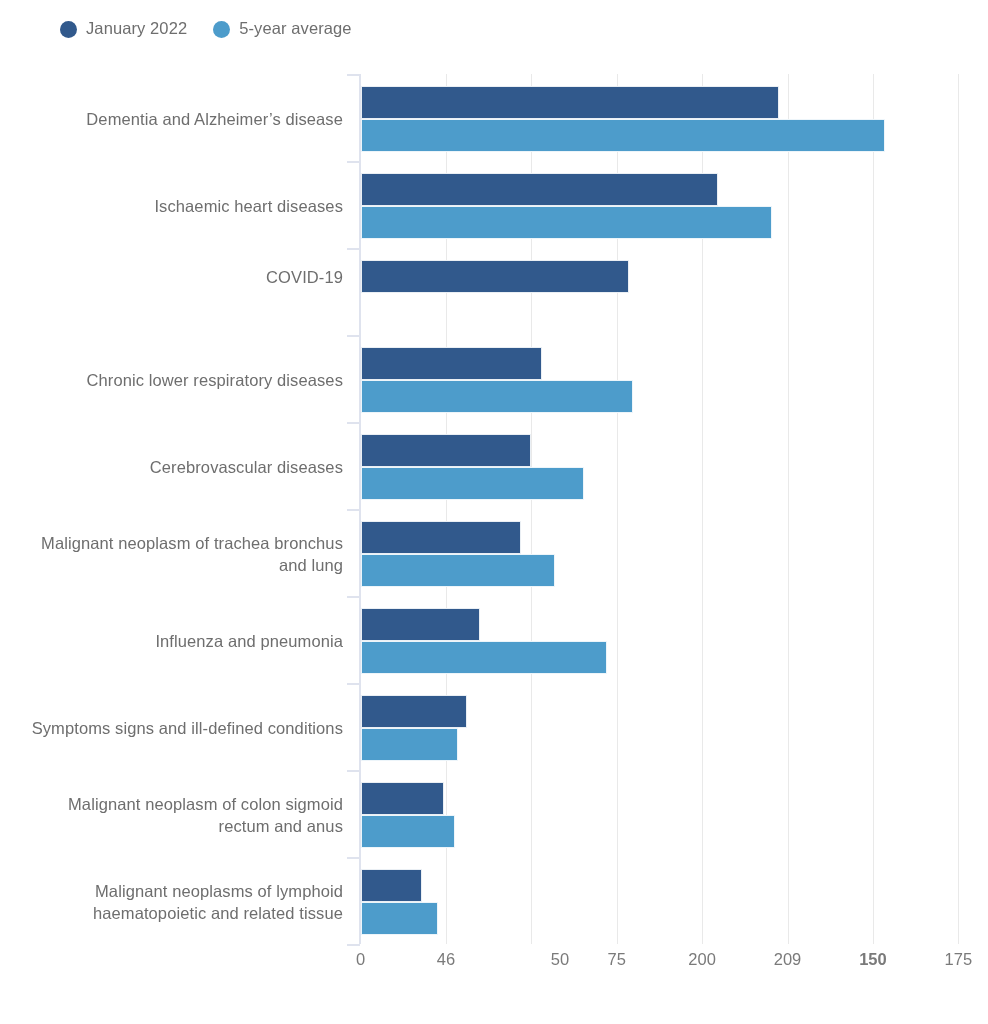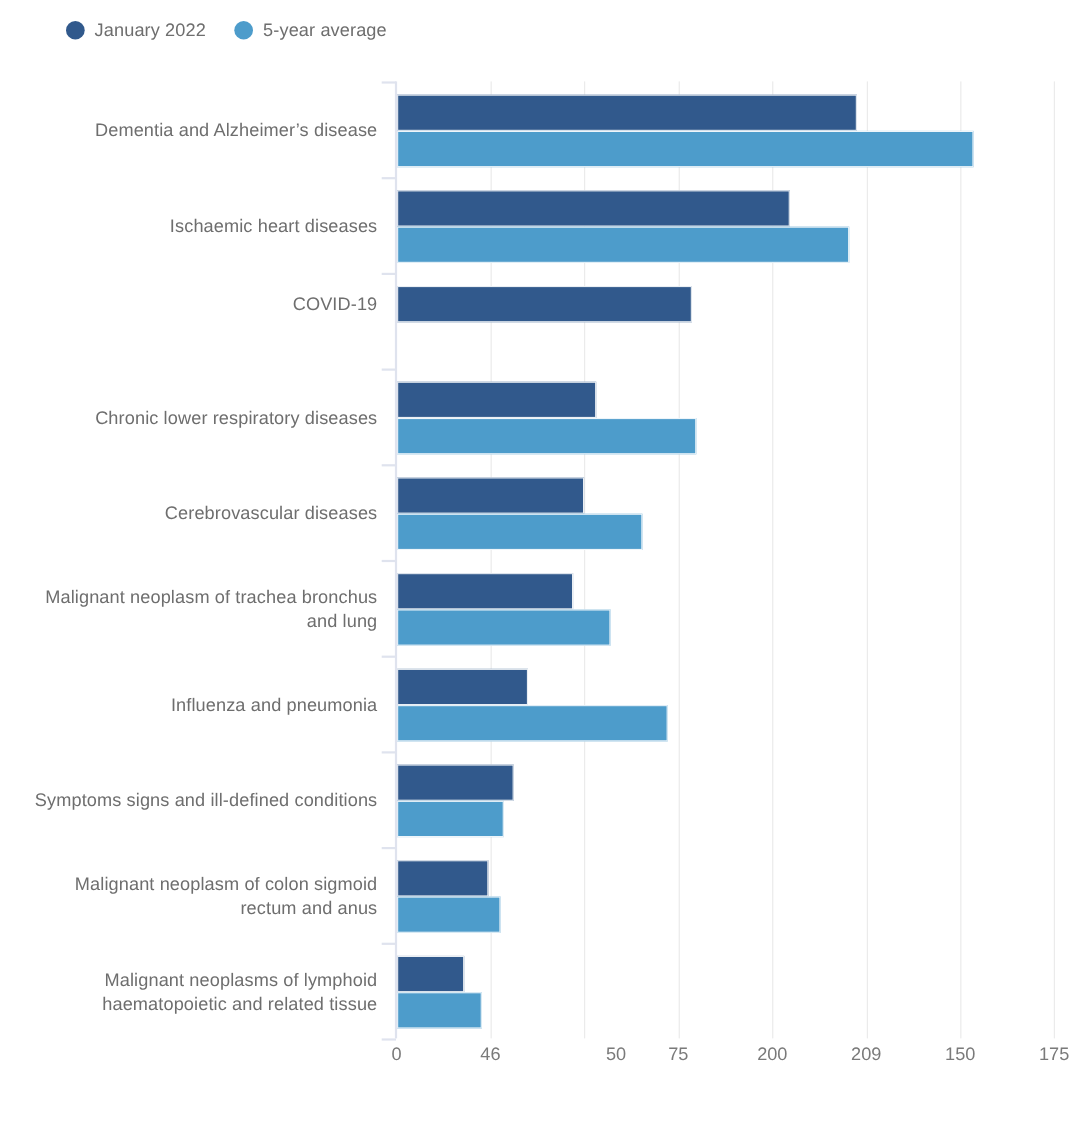--- a/index.html
+++ b/index.html
@@ -21,21 +21,21 @@
     position: absolute;
     left: 60px;
     top: 14px;
     height: 28px;
     display: flex;
     align-items: center;
     gap: 26px;
   }
   .legend-item {
     display: flex;
-    align-items: flex-start;
+    align-items: flex-end;
     gap: 9px;
   }
   .legend-dot {
     width: 17px;
     height: 17px;
     border-radius: 50%;
     flex: 0 0 auto;
   }
   .legend-label {
     font-size: 16.5px;
@@ -211,15 +211,15 @@
       <div>Malignant neoplasms of lymphoid</div>
       <div>haematopoietic and related tissue</div>
     </div>
     <div class="axis-tick" style="top: 944px;"></div>
     <div class="xtick-label" style="left: 360.5px;">0</div>
     <div class="xtick-label" style="left: 445.9px;">46</div>
     <div class="xtick-label" style="left: 560px;">50</div>
     <div class="xtick-label" style="left: 616.7px; text-align: center;">75</div>
     <div class="xtick-label" style="left: 702.1px;">200</div>
     <div class="xtick-label" style="left: 787.5px;">209</div>
-    <div class="xtick-label" style="left: 872.9px;">150</div>
+    <div class="xtick-label" style="left: 872.9px; font-weight: bold;">150</div>
     <div class="xtick-label" style="left: 958.3px;">175</div>
   </div>
 
 </body></html>

